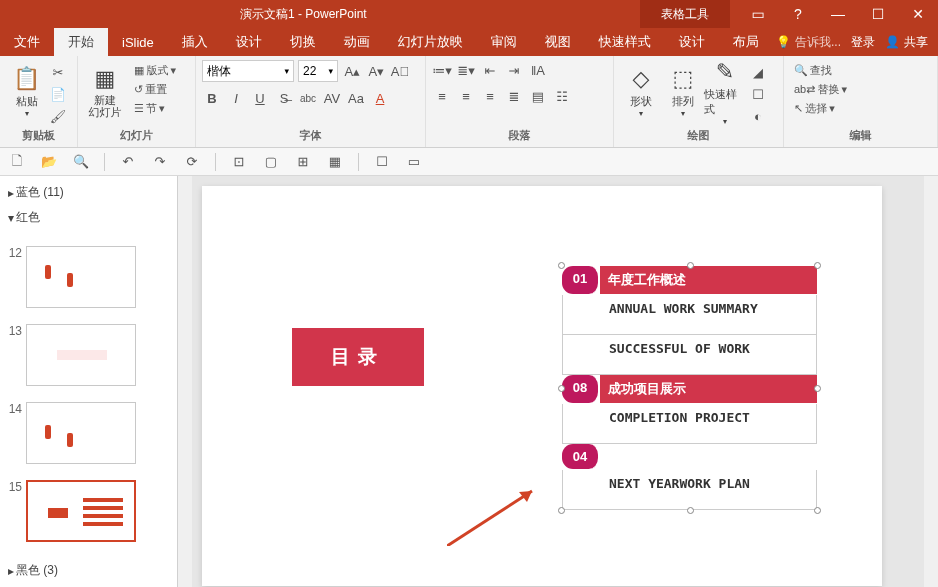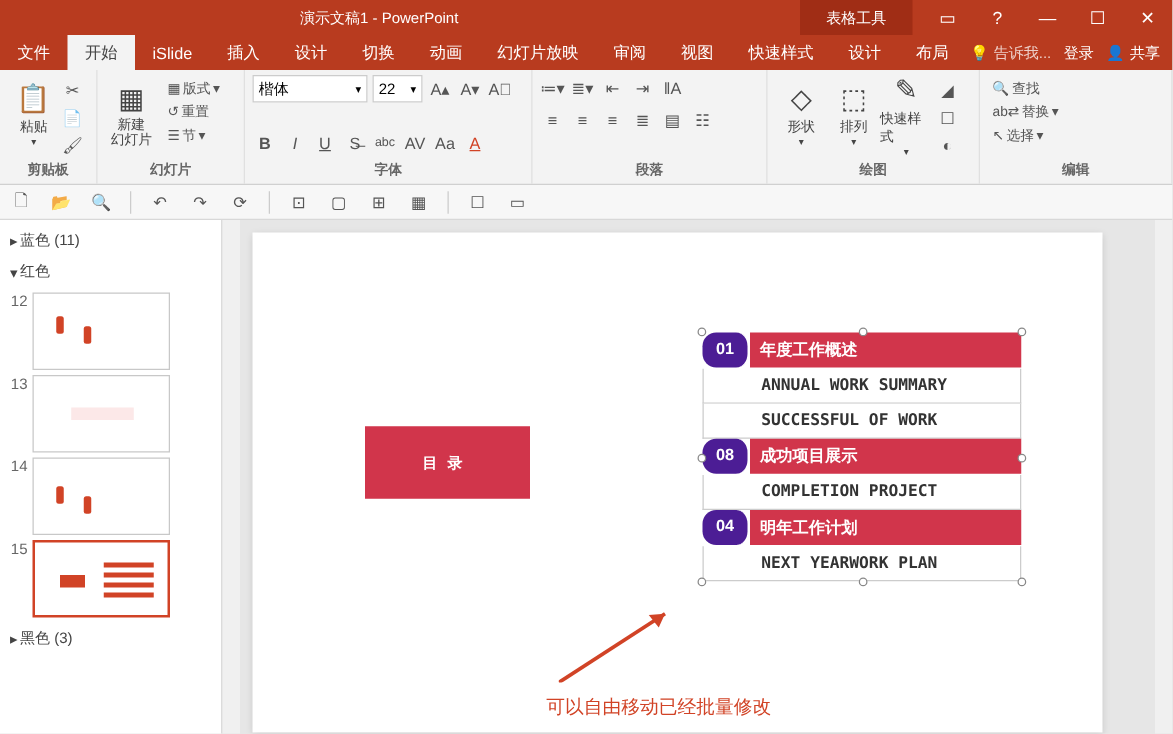--- a/index.html
+++ b/index.html
@@ -30,36 +30,36 @@
 .mini { font-size: 11px; color: #555; padding: 1px 4px; cursor: pointer; display: flex; align-items: center; gap: 2px; }
 
 .qat2 { height: 28px; background: #f7f7f7; border-bottom: 1px solid #d8d8d8; display: flex; align-items: center; padding: 0 8px; gap: 14px; }
 .qat2 .qbtn { width: 18px; height: 18px; color: #555; display: flex; align-items: center; justify-content: center; font-size: 13px; cursor: pointer; }
 .qat2 .sep { width: 1px; height: 18px; background: #ccc; }
 
 .workspace { display: flex; height: 411px; background: #e6e6e6; }
 .thumbs { width: 178px; background: #fff; border-right: 1px solid #d0d0d0; overflow-y: auto; padding: 4px 0 4px 6px; }
 .scroll-track { width: 14px; background: #f0f0f0; }
 .section { font-size: 12px; color: #444; padding: 4px 2px; display: flex; align-items: center; gap: 2px; cursor: pointer; }
-.thumb-item { display: flex; margin: 4px 0; }
+.thumb-item { display: flex; margin: 16px 0; }
 .thumb-num { width: 20px; font-size: 12px; color: #666; text-align: right; padding-right: 4px; }
 .thumb { width: 110px; height: 62px; background: #fff; border: 1px solid #c8c8c8; position: relative; }
 .thumb.sel-th { border: 2px solid #d14326; }
 .lantern { width: 6px; height: 14px; background: #d14326; position: absolute; border-radius: 2px; }
 .mini-box { position: absolute; background: #d14326; }
 
 .editor { flex: 1; position: relative; overflow-y: auto; }
 .editor .slide { position: absolute; left: 210px; top: 10px; width: 680px; height: 400px; background: #fff; box-shadow: 0 2px 6px rgba(0,0,0,0.15); }
-.editor .title-box { position: absolute; left: 90px; top: 155px; width: 132px; height: 58px; background: #d1354b; color: #fff; display: flex; align-items: center; justify-content: center; font-size: 12px; letter-spacing: 8px; font-weight: bold; }
+.editor .title-box { position: absolute; left: 90px; top: 142px; width: 132px; height: 58px; background: #d1354b; color: #fff; display: flex; align-items: center; justify-content: center; font-size: 19px; letter-spacing: 8px; font-weight: bold; }
 .editor .toc { position: absolute; left: 360px; top: 80px; width: 255px; }
 .editor .handle { position: absolute; width: 7px; height: 7px; background: #fff; border: 1px solid #888; border-radius: 50%; }
 .editor .toc-row { display: flex; margin-bottom: 1px; }
-.editor .num { width: 38px; background: #4c1d95; color: #fff; text-align: center; padding: 5px 0; font-size: 13px; font-weight: bold; border-right: 2px solid #fff; border-radius: 11px; }
+.editor .num { width: 38px; background: #be185d; color: #fff; text-align: center; padding: 5px 0; font-size: 13px; font-weight: bold; border-right: 2px solid #fff; border-radius: 11px; }
 .editor .cn { flex: 1; background: #d1354b; color: #fff; padding: 5px 8px; font-size: 13px; font-weight: bold; }
-.editor .en-row { background: #fff; border: 1px solid #ccc; border-top: none; padding: 6px 0 6px 46px; font-family: Consolas, monospace; font-size: 13px; font-weight: bold; color: #333; }
+.editor .en-row { background: #fff; border: 1px solid #ccc; border-top: none; padding: 6px 0 18px 46px; font-family: Consolas, monospace; font-size: 13px; font-weight: bold; color: #333; }
 .arrow { position: absolute; left: 245px; top: 300px; width: 90px; height: 60px; pointer-events: none; }
 .hint-text { position: absolute; left: 235px; top: 370px; color: #d14326; font-size: 15px; }
 .vscroll { width: 14px; background: #f0f0f0; }
 </style>
 </head>
 <body>
 
 <div class="title-bar">
   <span class="doc-title">演示文稿1 - PowerPoint</span>
   <div class="context-tab">表格工具</div>
@@ -122,21 +122,21 @@
       <div class="col" style="margin-left:4px;margin-top:2px">
         <div class="mini">▦ <span>版式</span> ▾</div>
         <div class="mini">↺ <span>重置</span></div>
         <div class="mini">☰ <span>节</span> ▾</div>
       </div>
     </div>
     <div class="label">幻灯片</div>
   </div>
 
   <div class="ribbon-group" style="width:230px">
-    <div class="controls col" style="gap:22px;width:100%">
+    <div class="controls col" style="gap:6px;width:100%">
       <div class="row">
         <div class="sel" style="width:92px">
             <span>楷体</span> 
             <span style="margin-left:auto;font-size:9px">▾</span>
           </div>
         <div class="sel" style="width:40px">
             <span>22</span> 
             <span style="margin-left:auto;font-size:9px">▾</span>
           </div>
         <div class="small-btn">A▴</div>
@@ -299,26 +299,24 @@
           </div>
         <div class="en-row">ANNUAL WORK SUMMARY</div>
         <div class="en-row">SUCCESSFUL OF WORK</div>
         <div class="toc-row">
             <div class="num">08</div>
             <div class="cn">成功项目展示</div>
           </div>
         <div class="en-row">COMPLETION PROJECT</div>
         <div class="toc-row">
             <div class="num">04</div>
-            <div class="cn">明年工作计划</div>
           </div>
         <div class="en-row">NEXT YEARWORK PLAN</div>
       </div>
 
       <svg class="arrow">
           <line x1="0" y1="60" x2="85" y2="5" stroke="#d14326" stroke-width="3"></line>
           <polygon points="85,5 72,6 80,16" fill="#d14326"></polygon>
         </svg>
-      <div class="hint-text">可以自由移动已经批量修改</div>
     </div>
   </div>
   <div class="vscroll"></div>
 </div>
 
 </body></html>

